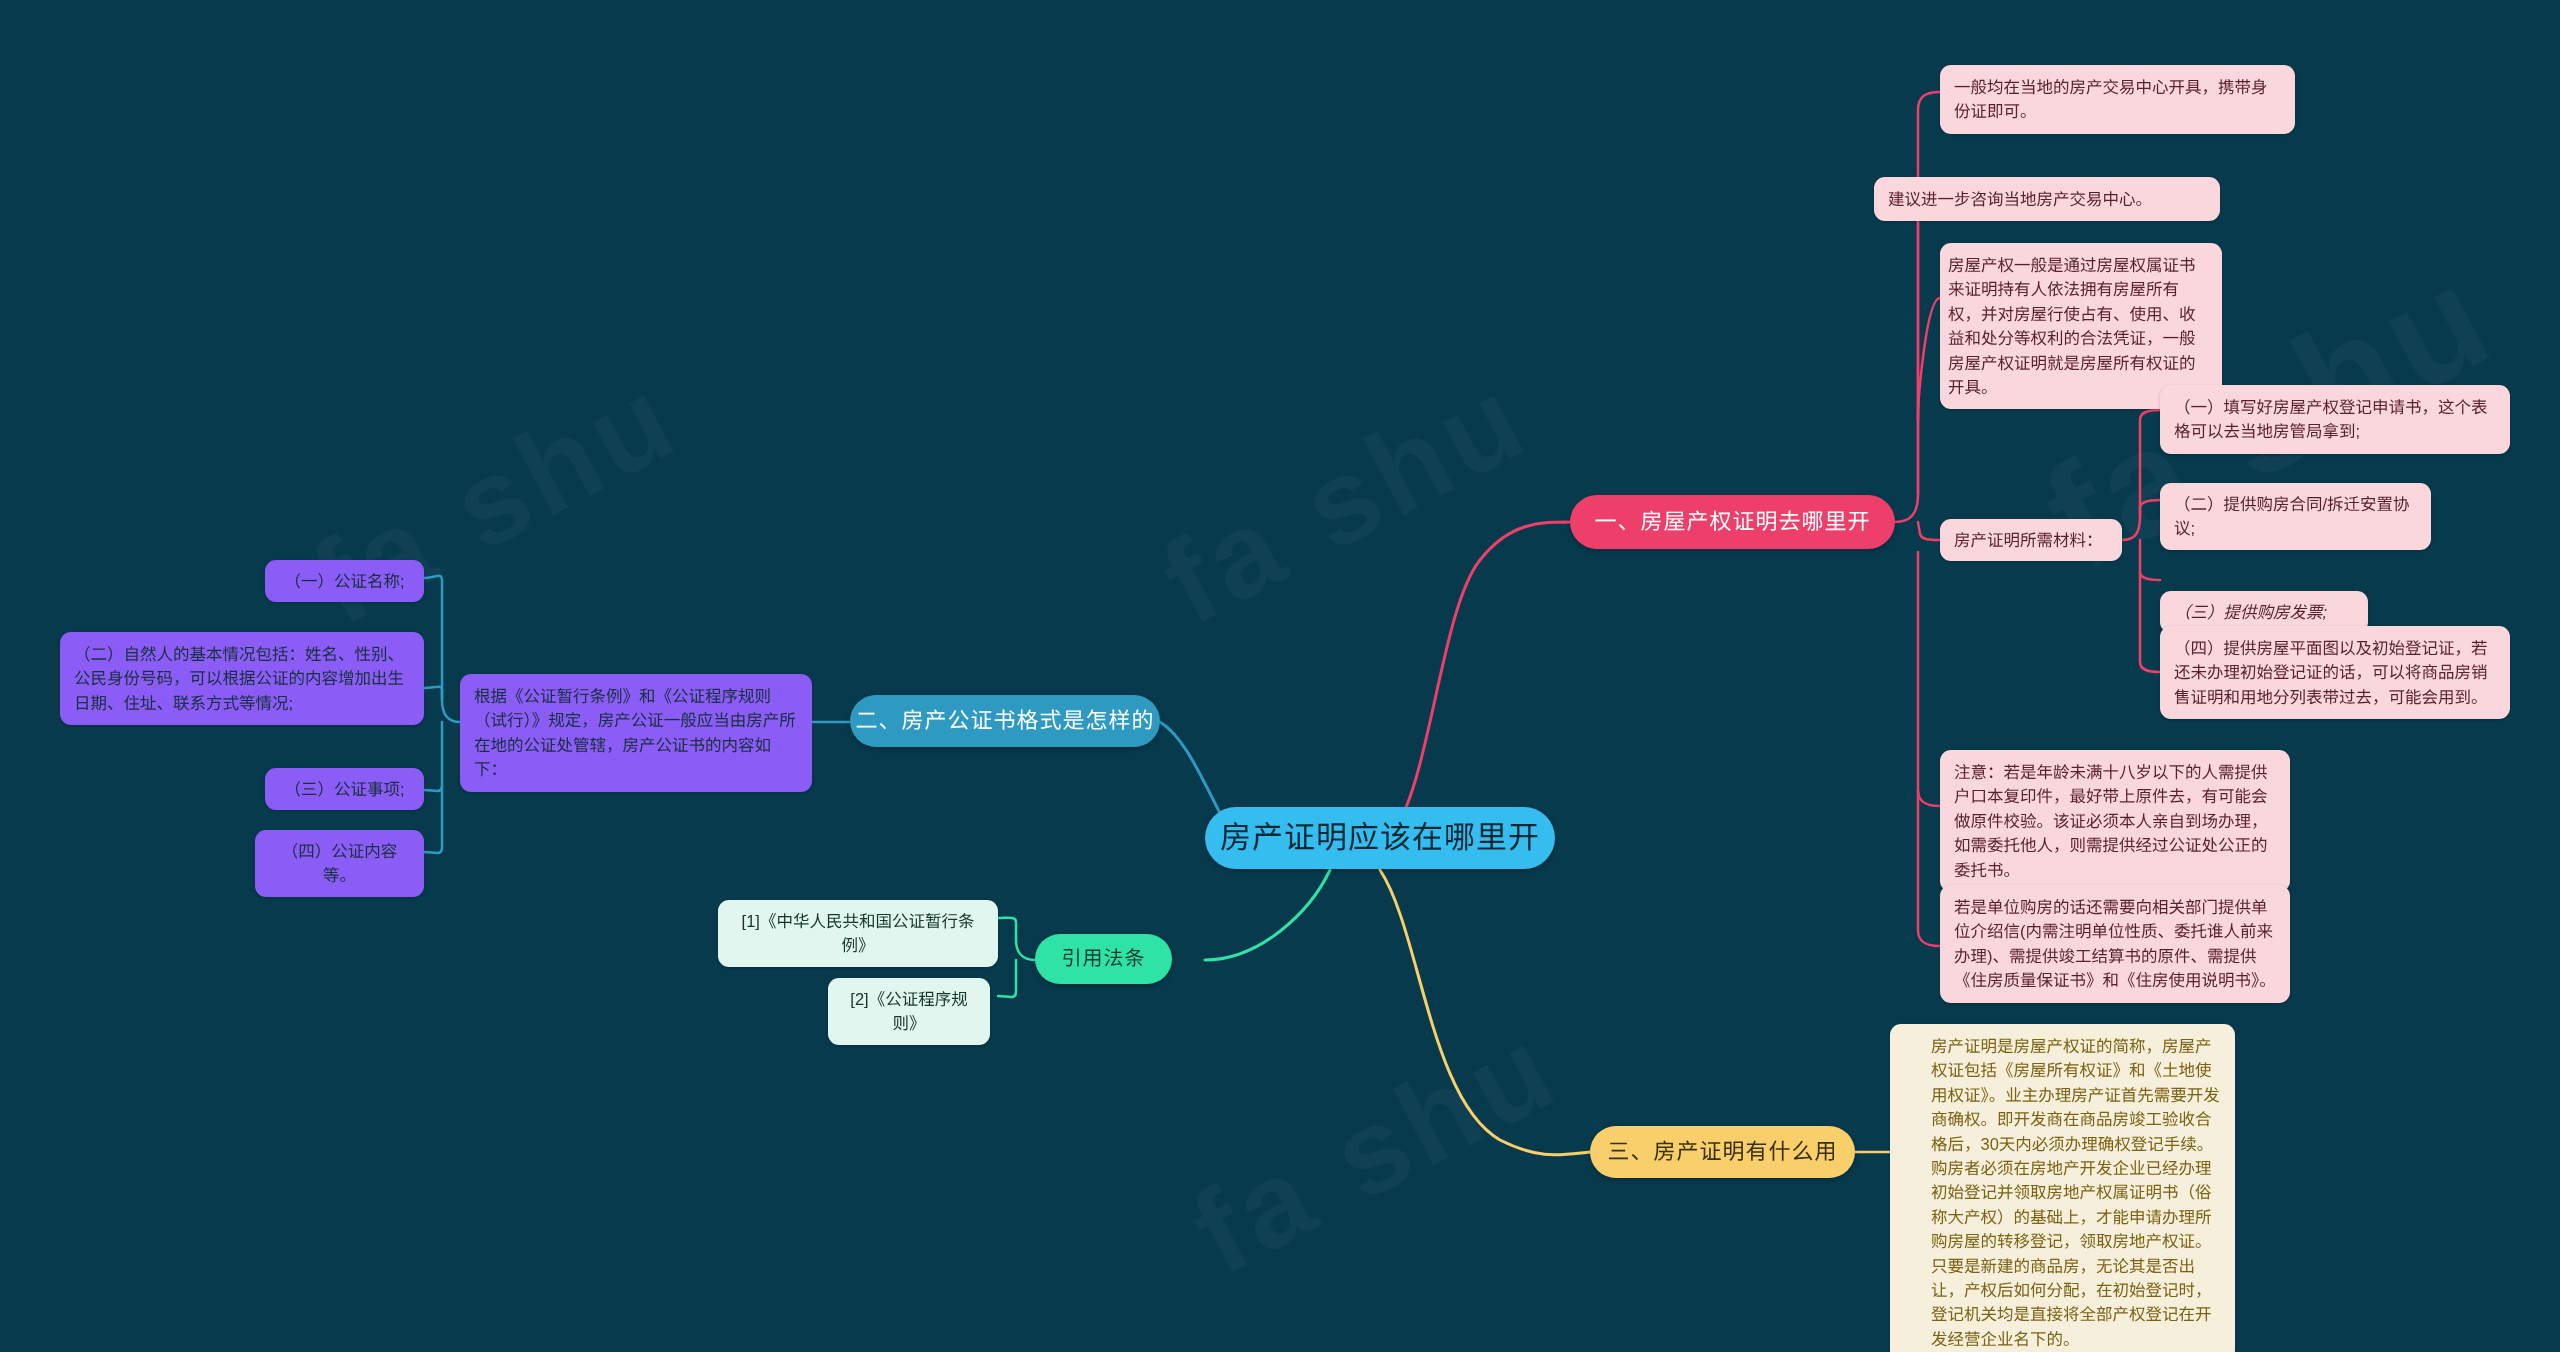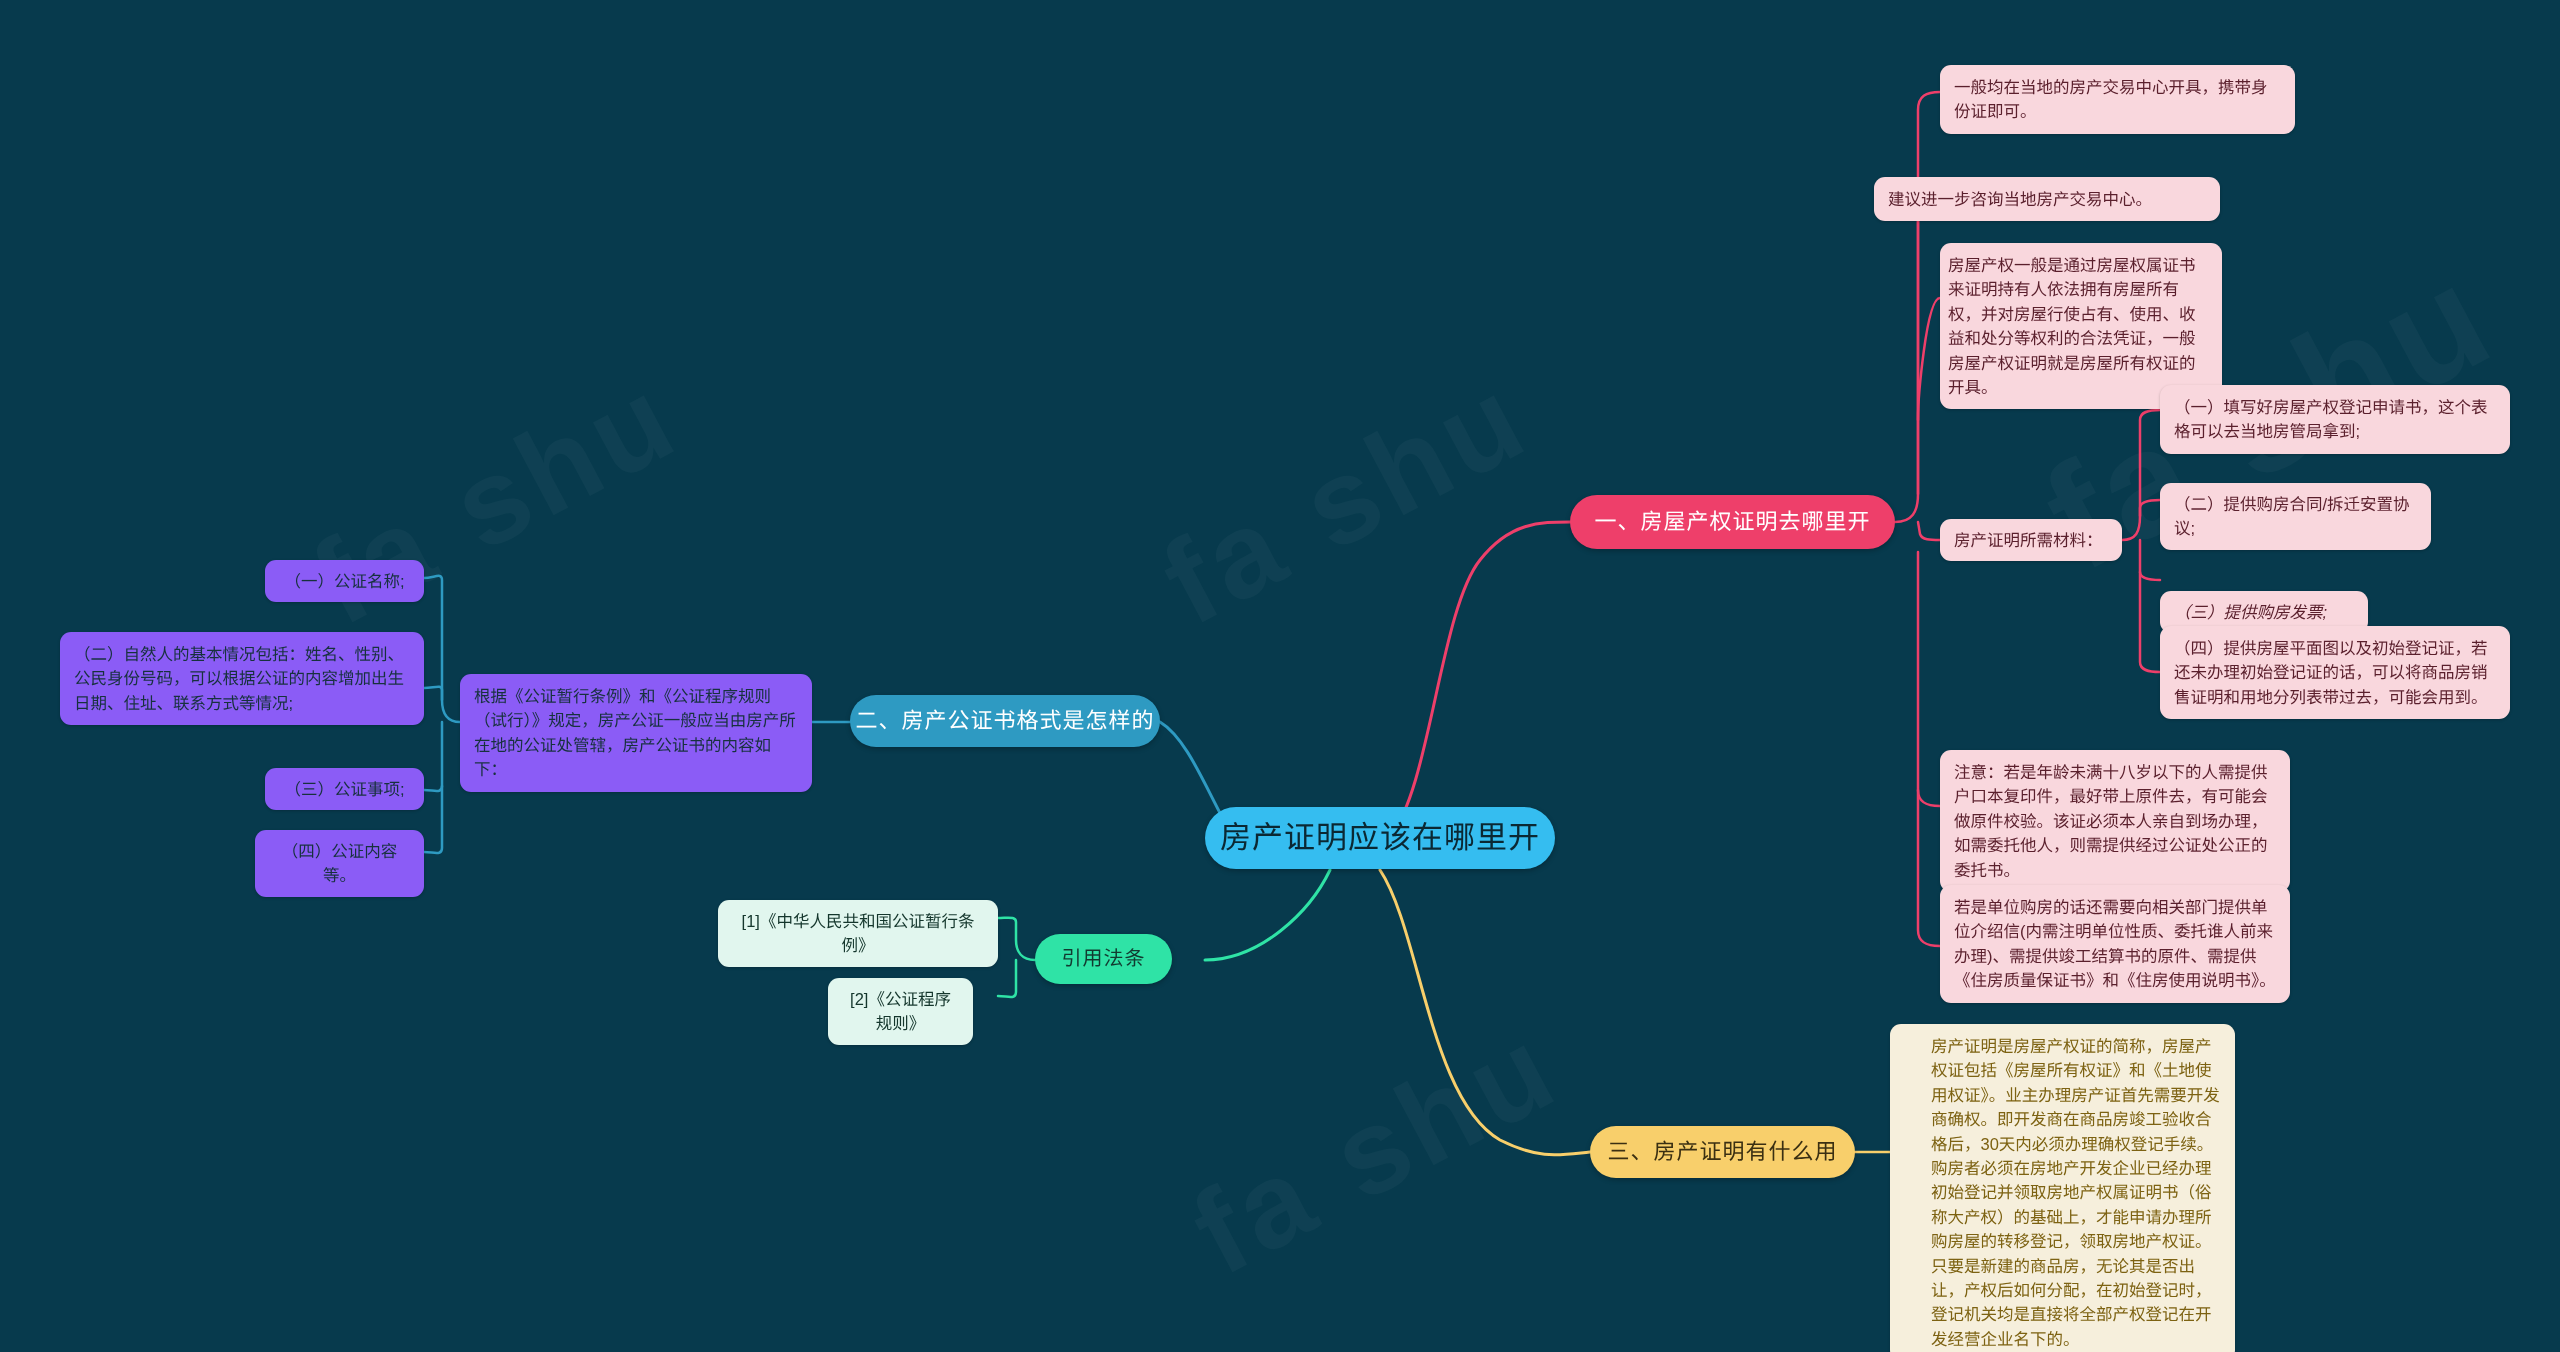--- a/index.html
+++ b/index.html
@@ -193,21 +193,21 @@
   <div class="node leaf leaf-blue leaf-sm center-txt" style="left:265px; top:768px; width:159px;">（三）公证事项;</div>
 
   <div class="node leaf leaf-blue leaf-sm center-txt" style="left:255px; top:830px; width:169px;">（四）公证内容等。</div>
 
   <div class="node pill branch-green" style="left:1035px; top:934px; width:137px; height:50px;">
     <span>引用法条</span>
   </div>
 
   <div class="node leaf leaf-green leaf-sm center-txt" style="left:718px; top:900px; width:280px;">[1]《中华人民共和国公证暂行条例》</div>
 
-  <div class="node leaf leaf-green leaf-sm center-txt" style="left:828px; top:978px; width:145px;">[2]《公证程序规则》</div>
+  <div class="node leaf leaf-green leaf-sm center-txt" style="left:828px; top:978px; width:162px;">[2]《公证程序规则》</div>
 
   <div class="node pill branch-yellow" style="left:1590px; top:1126px; width:265px; height:52px;">
     <span>三、房产证明有什么用</span>
   </div>
 
   <div class="node leaf leaf-yellow" style="left:1890px; top:1024px; width:345px;padding-left:41px;">房产证明是房屋产权证的简称，房屋产权证包括《房屋所有权证》和《土地使用权证》。业主办理房产证首先需要开发商确权。即开发商在商品房竣工验收合格后，30天内必须办理确权登记手续。购房者必须在房地产开发企业已经办理初始登记并领取房地产权属证明书（俗称大产权）的基础上，才能申请办理所购房屋的转移登记，领取房地产权证。只要是新建的商品房，无论其是否出让，产权后如何分配，在初始登记时，登记机关均是直接将全部产权登记在开发经营企业名下的。</div>
 
 </div>
 
 </body></html>

